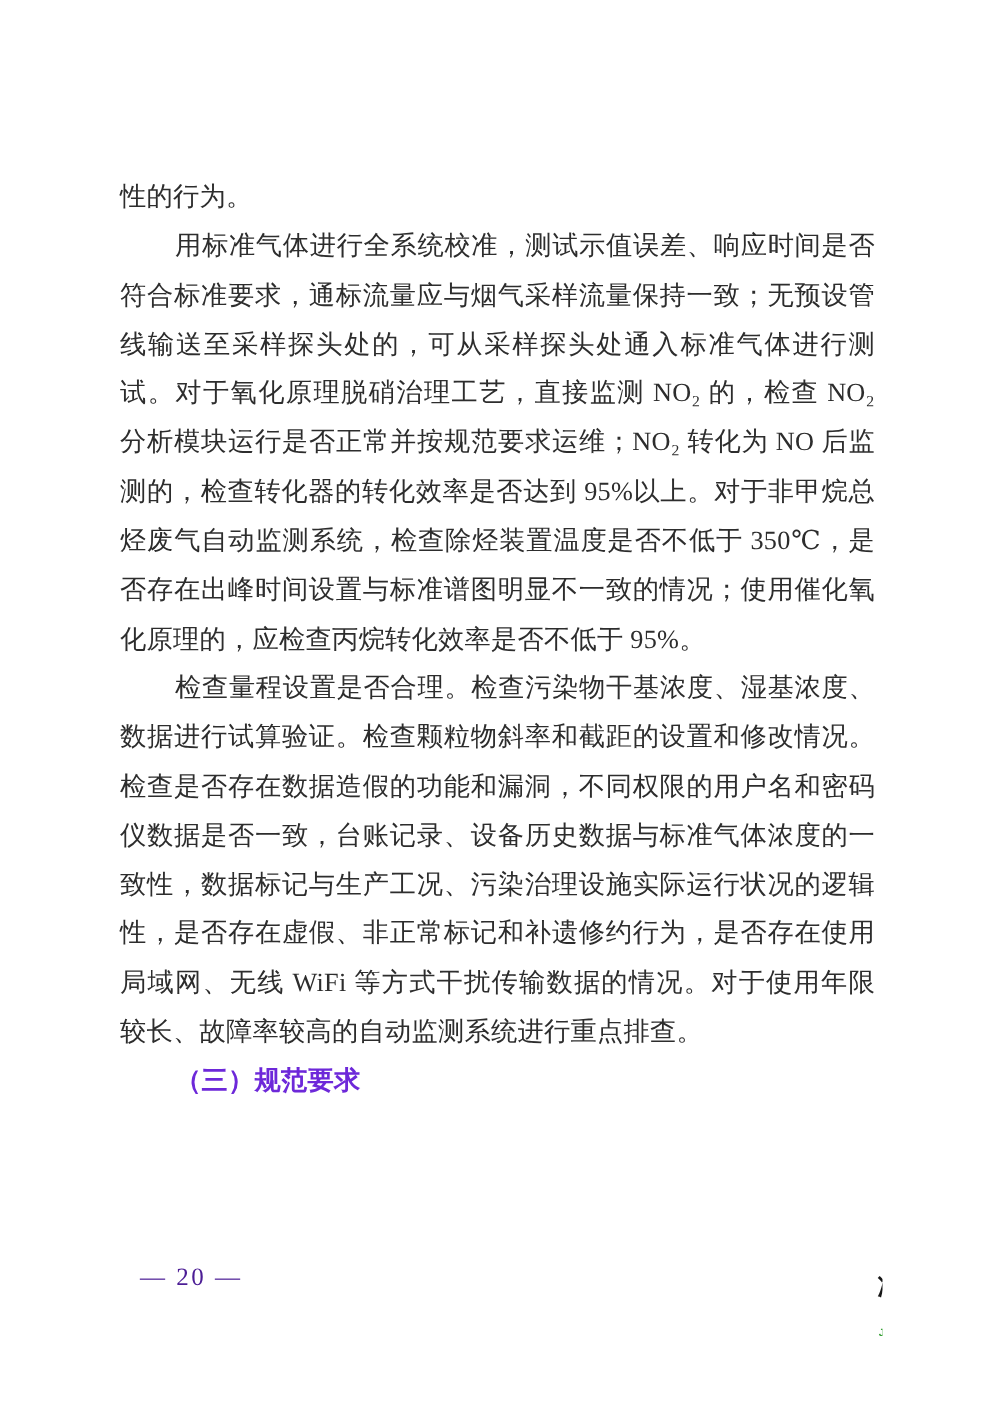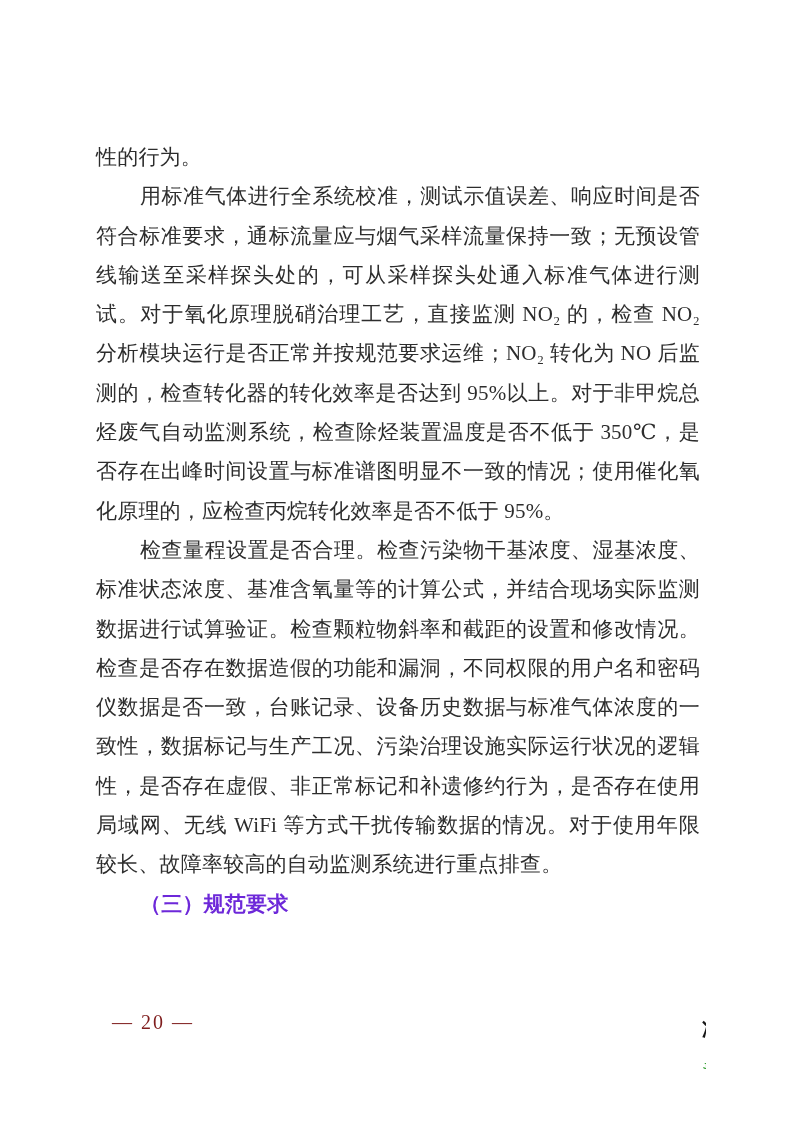--- a/index.html
+++ b/index.html
@@ -40,21 +40,21 @@
   .heading {
     font-weight: 700;
     text-indent: 44px;
     color: #6d28d9;
   }
   .page-number {
     position: absolute;
     left: 112px;
     top: 1011px;
     font-size: 20px;
-    color: #7f1d1d;
+    color: #4c1d95;
     letter-spacing: 2px;
     font-family: "Liberation Serif", "DejaVu Serif", serif;
   }
   .logo {
     position: absolute;
     left: 697px;
     top: 972px;
     width: 82px;
     text-align: center;
   }
@@ -92,21 +92,20 @@
         <div class="line indent justify">用标准气体进行全系统校准，测试示值误差、响应时间是否</div>
         <div class="line justify">符合标准要求，通标流量应与烟气采样流量保持一致；无预设管</div>
         <div class="line justify">线输送至采样探头处的，可从采样探头处通入标准气体进行测</div>
         <div class="line justify">试。对于氧化原理脱硝治理工艺，直接监测 NO₂ 的，检查 NO₂</div>
         <div class="line justify">分析模块运行是否正常并按规范要求运维；NO₂ 转化为 NO 后监</div>
         <div class="line justify">测的，检查转化器的转化效率是否达到 95%以上。对于非甲烷总</div>
         <div class="line justify">烃废气自动监测系统，检查除烃装置温度是否不低于 350℃，是</div>
         <div class="line justify">否存在出峰时间设置与标准谱图明显不一致的情况；使用催化氧</div>
         <div class="line">化原理的，应检查丙烷转化效率是否不低于 95%。</div>
         <div class="line indent justify">检查量程设置是否合理。检查污染物干基浓度、湿基浓度、</div>
-        <div class="line justify">标准状态浓度、基准含氧量等的计算公式，并结合现场实际监测</div>
         <div class="line justify">数据进行试算验证。检查颗粒物斜率和截距的设置和修改情况。</div>
         <div class="line justify">检查是否存在数据造假的功能和漏洞，不同权限的用户名和密码</div>
         <div class="line justify">仪数据是否一致，台账记录、设备历史数据与标准气体浓度的一</div>
         <div class="line justify">致性，数据标记与生产工况、污染治理设施实际运行状况的逻辑</div>
         <div class="line justify">性，是否存在虚假、非正常标记和补遗修约行为，是否存在使用</div>
         <div class="line justify">局域网、无线 WiFi 等方式干扰传输数据的情况。对于使用年限</div>
         <div class="line">较长、故障率较高的自动监测系统进行重点排查。</div>
       </div>
     <div class="line heading">（三）规范要求</div>
   </div>

